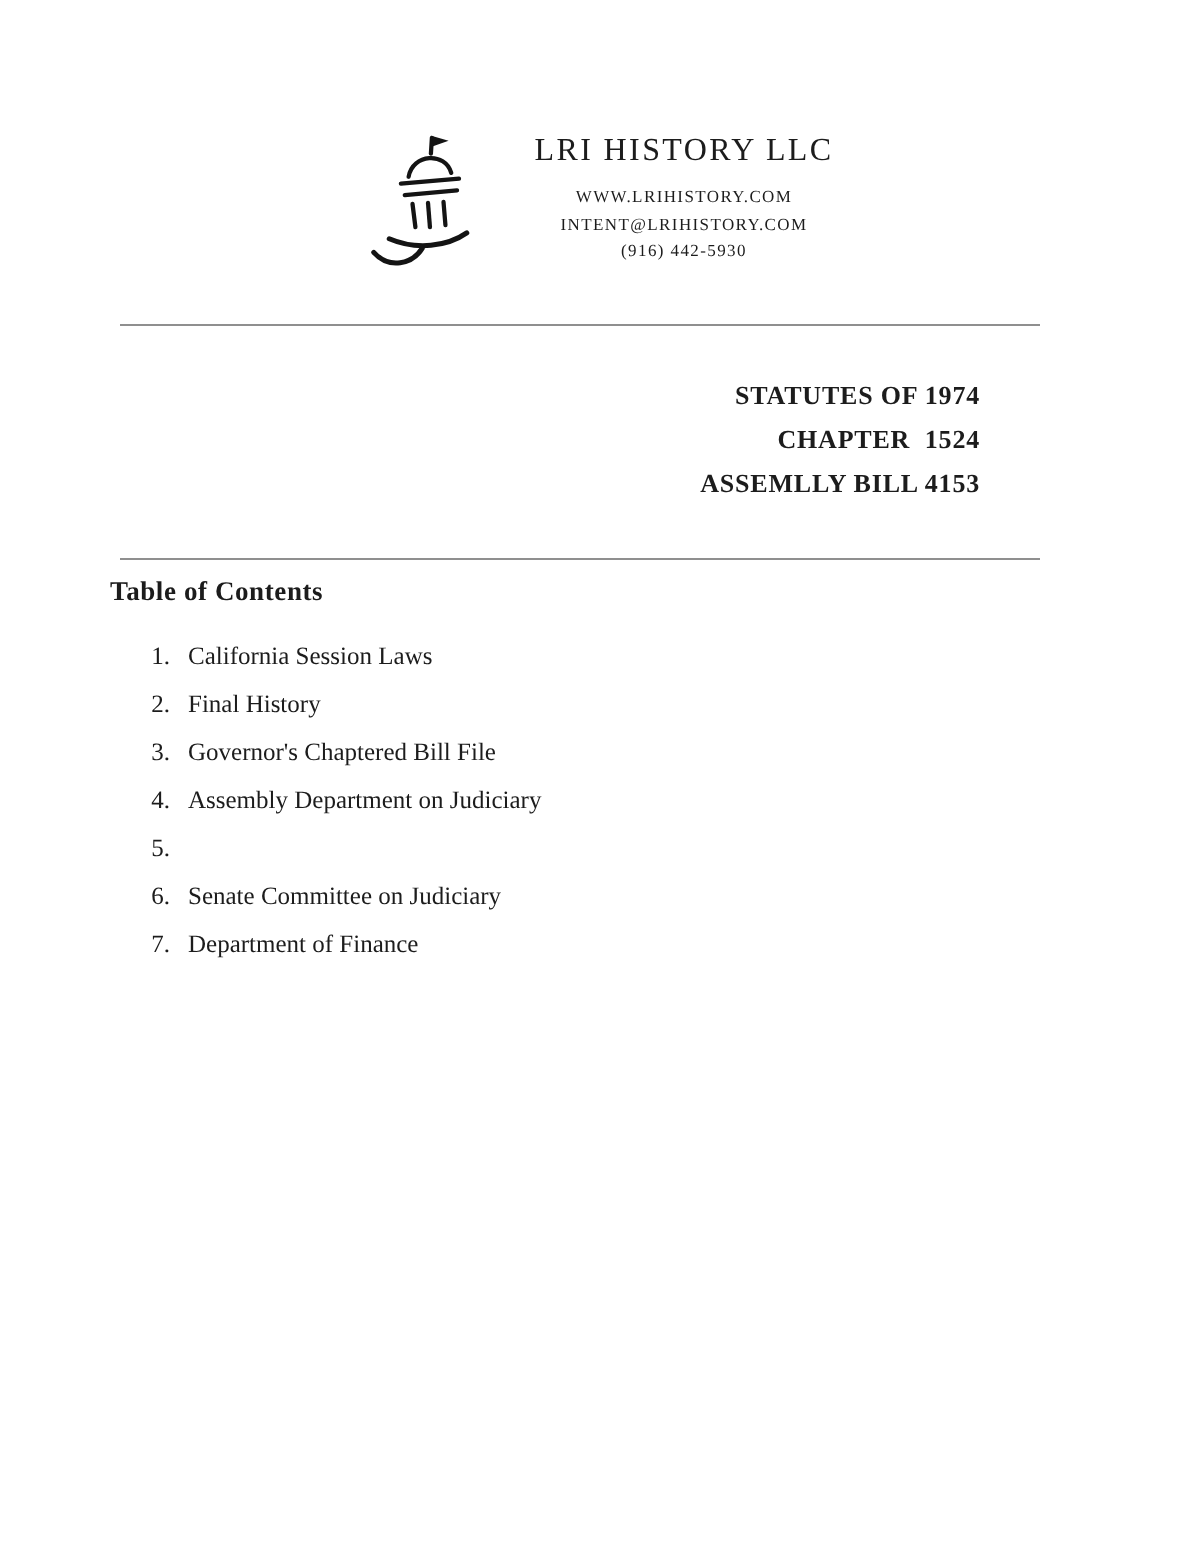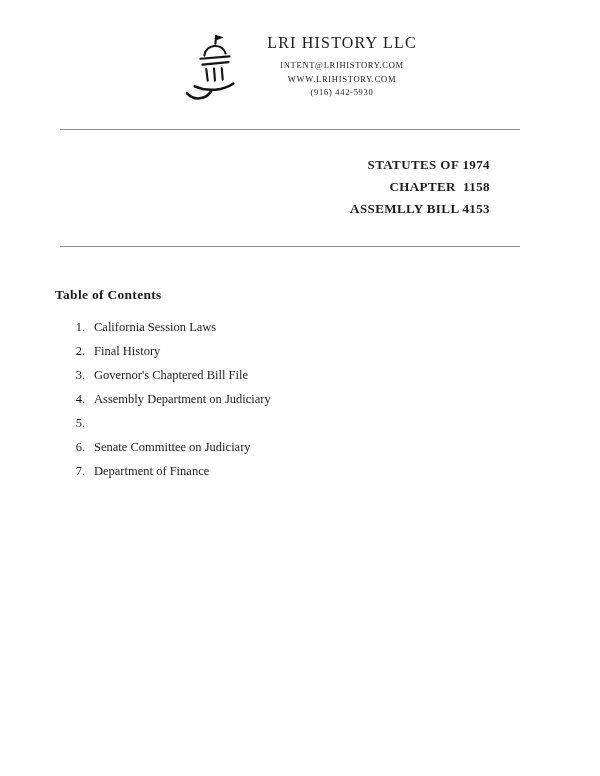--- a/index.html
+++ b/index.html
@@ -8,21 +8,21 @@
   .page {
     position: relative;
     width: 600px;
     height: 776px;
     margin: 0 auto;
     background: #ffffff;
   }
 
   
   .header {
-    padding-top: 31px;
+    padding-top: 64px;
     display: flex;
     justify-content: center;
     align-items: center;
     gap: 22px;
   }
   .logo { width: 62px; height: 72px; flex: 0 0 auto; }
   .header-text { text-align: center; }
   .company {
     font-size: 16px;
     letter-spacing: 1.2px;
@@ -50,21 +50,21 @@
   }
   .cit-line {
     font-size: 13px;
     font-weight: bold;
     letter-spacing: 0.4px;
     line-height: 22px;
     white-space: pre; 
   }
 
   
-  .toc { margin: 40px 60px 0 55px; font-family: Liberation Serif, serif; }
+  .toc { margin: 8px 60px 0 55px; font-family: Liberation Serif, serif; }
   .toc-title {
     margin: 0;
     font-size: 13.5px;
     font-weight: bold;
     letter-spacing: 0.3px;
   }
   .toc-list { margin-top: 18px; padding-left: 14px; }
   .toc-item {
     display: flex;
     align-items: baseline;
@@ -103,31 +103,31 @@
           <path d="M40 38 L41 50"></path>
 
           <path d="M12 57 C26 63, 42 61, 52 54" stroke-width="2.6"></path>
 
           <path d="M4 64 C12 73, 24 70, 29 62" stroke-width="2.6"></path>
         </g>
       </svg>
     </div>
     <div class="header-text">
       <div class="company">LRI HISTORY LLC</div>
+      <div class="contact">WWW.LRIHISTORY.COM</div>
       <div class="contact">INTENT@LRIHISTORY.COM</div>
-      <div class="contact">WWW.LRIHISTORY.COM</div>
       <div class="contact">(916) 442-5930</div>
     </div>
   </header>
 
   <hr class="rule rule-top">
 
   <section class="citation">
     <div class="cit-line">STATUTES OF 1974</div>
-    <div class="cit-line">CHAPTER  1158</div>
+    <div class="cit-line">CHAPTER  1524</div>
     <div class="cit-line">ASSEMLLY BILL 4153</div>
   </section>
 
   <hr class="rule rule-bottom">
 
   <section class="toc">
     <h2 class="toc-title">Table of Contents</h2>
     <div class="toc-list">
 
       <div class="toc-item">

